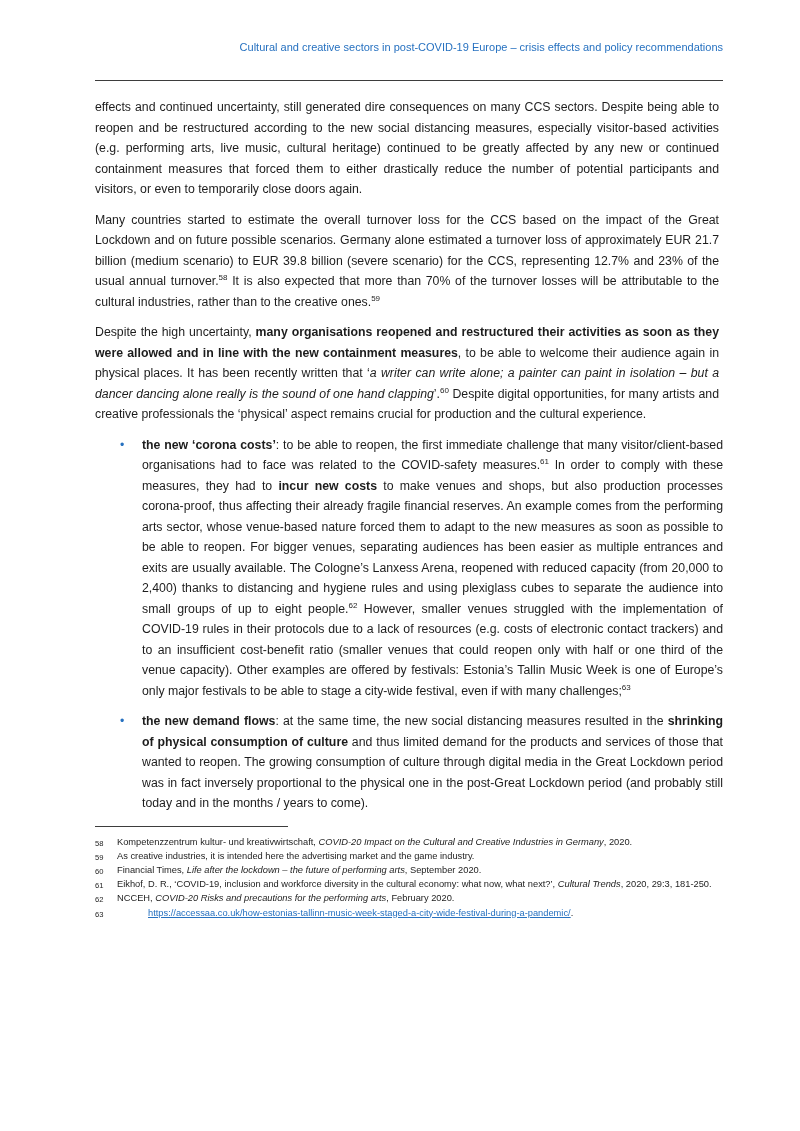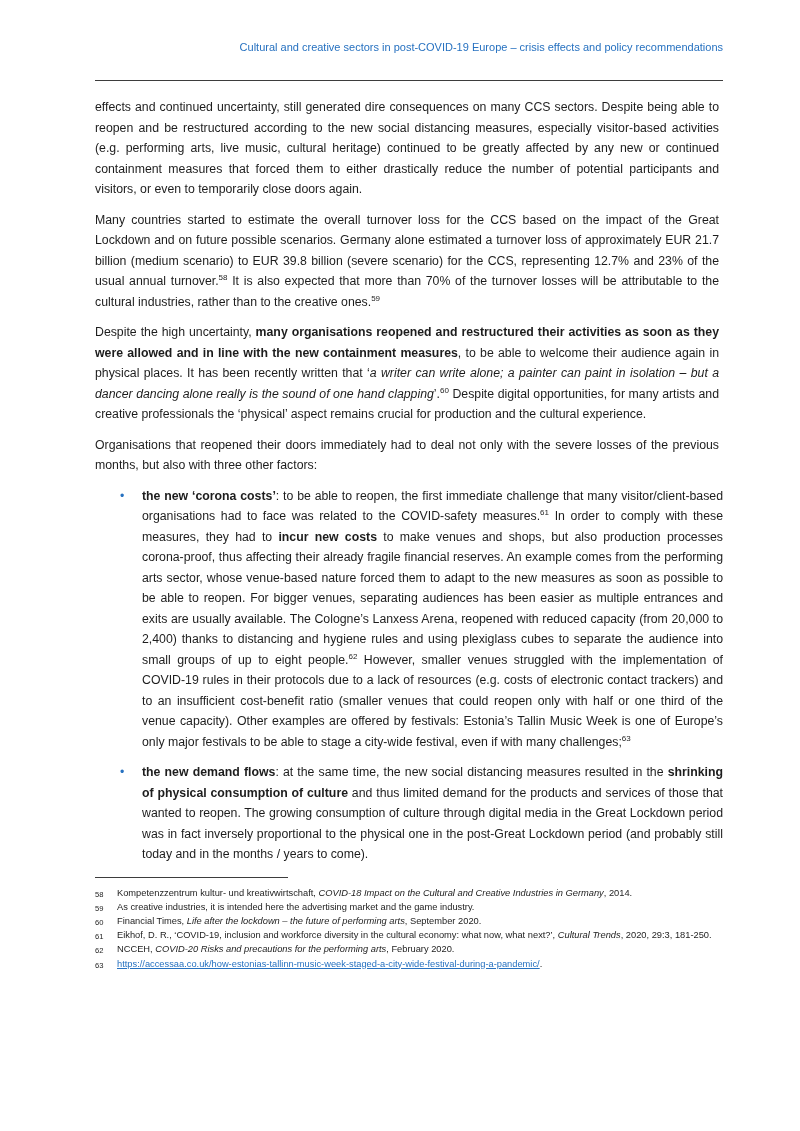--- a/index.html
+++ b/index.html
@@ -66,20 +66,21 @@
   }
   .fn-num{
     flex:none;
     width:22px;
     font-size:7.6px;
     padding-top:1px;
   }
   .fn-text{flex:1;}
   .link{
     color:var(--accent,#2671c0);
+    margin-left:31px;
   }
   .page-number{
     position:absolute;
     top:1047px;left:0;right:0;
     text-align:center;
     font-size:9.5px;
     color:var(--accent,#2671c0);
   }
   b{font-weight:bold;}
   i{font-style:italic;}
@@ -90,37 +91,36 @@
 <div class="page" style="color: rgb(29, 29, 29);">
   <div class="header">
     <div class="header-title">Cultural and creative sectors in post-COVID-19 Europe – crisis effects and policy recommendations</div>
     <hr class="header-rule">
   </div>
 
   <div class="content" id="content">
       <p><span>effects and continued uncertainty, still generated dire consequences on many CCS sectors. Despite being able to reopen and be restructured according to the new social distancing measures, especially visitor-based activities (e.g. performing arts, live music, cultural heritage) continued to be greatly affected by any new or continued containment measures that forced them to either drastically reduce the number of potential participants and visitors, or even to temporarily close doors again.</span></p>
       <p><span>Many countries started to estimate the overall turnover loss for the CCS based on the impact of the Great Lockdown and on future possible scenarios. Germany alone estimated a turnover loss of approximately EUR 21.7 billion (medium scenario) to EUR 39.8 billion (severe scenario) for the CCS, representing 12.7% and 23% of the usual annual turnover.</span><sup class="fn-ref">58</sup><span> It is also expected that more than 70% of the turnover losses will be attributable to the cultural industries, rather than to the creative ones.</span><sup class="fn-ref">59</sup></p>
       <p><span>Despite the high uncertainty, </span><b>many organisations reopened and restructured their activities as soon as they were allowed and in line with the new containment measures</b><span>, to be able to welcome their audience again in physical places. It has been recently written that ‘</span><i>a writer can write alone; a painter can paint in isolation – but a dancer dancing alone really is the sound of one hand clapping</i><span>’.</span><sup class="fn-ref">60</sup><span> Despite digital opportunities, for many artists and creative professionals the ‘physical’ aspect remains crucial for production and the cultural experience.</span></p>
-      <p><span>Organisations that reopened their doors immediately had to deal not only with the severe losses of the previous months, but also with three other factors:</span></p>
       <div class="bullet">
         <span class="bullet-dot">•</span>
         <div class="bullet-text"><b>the new ‘corona costs’</b><span>: to be able to reopen, the first immediate challenge that many visitor/client-based organisations had to face was related to the COVID-safety measures.</span><sup class="fn-ref">61</sup><span> In order to comply with these measures, they had to </span><b>incur new costs</b><span> to make venues and shops, but also production processes corona-proof, thus affecting their already fragile financial reserves. An example comes from the performing arts sector, whose venue-based nature forced them to adapt to the new measures as soon as possible to be able to reopen. For bigger venues, separating audiences has been easier as multiple entrances and exits are usually available. The Cologne’s Lanxess Arena, reopened with reduced capacity (from 20,000 to 2,400) thanks to distancing and hygiene rules and using plexiglass cubes to separate the audience into small groups of up to eight people.</span><sup class="fn-ref">62</sup><span> However, smaller venues struggled with the implementation of COVID-19 rules in their protocols due to a lack of resources (e.g. costs of electronic contact trackers) and to an insufficient cost-benefit ratio (smaller venues that could reopen only with half or one third of the venue capacity). Other examples are offered by festivals: Estonia’s Tallin Music Week is one of Europe’s only major festivals to be able to stage a city-wide festival, even if with many challenges;</span><sup class="fn-ref">63</sup></div>
       </div>
       <div class="bullet">
         <span class="bullet-dot">•</span>
         <div class="bullet-text"><b>the new demand flows</b><span>: at the same time, the new social distancing measures resulted in the </span><b>shrinking of physical consumption of culture</b><span> and thus limited demand for the products and services of those that wanted to reopen. The growing consumption of culture through digital media in the Great Lockdown period was in fact inversely proportional to the physical one in the post-Great Lockdown period (and probably still today and in the months / years to come).</span></div>
       </div>
     </div>
 
   <hr class="footnote-sep">
 
   <div class="footnotes" id="footnotes">
       <div class="footnote">
         <span class="fn-num">58</span>
-        <span class="fn-text"><span>Kompetenzzentrum kultur- und kreativwirtschaft, </span><i>COVID-18 Impact on the Cultural and Creative Industries in Germany</i><span>, 2014.</span></span>
+        <span class="fn-text"><span>Kompetenzzentrum kultur- und kreativwirtschaft, </span><i>COVID-20 Impact on the Cultural and Creative Industries in Germany</i><span>, 2020.</span></span>
       </div>
       <div class="footnote">
         <span class="fn-num">59</span>
         <span class="fn-text"><span>As creative industries, it is intended here the advertising market and the game industry.</span></span>
       </div>
       <div class="footnote">
         <span class="fn-num">60</span>
         <span class="fn-text"><span>Financial Times, </span><i>Life after the lockdown – the future of performing arts</i><span>, September 2020.</span></span>
       </div>
       <div class="footnote">

